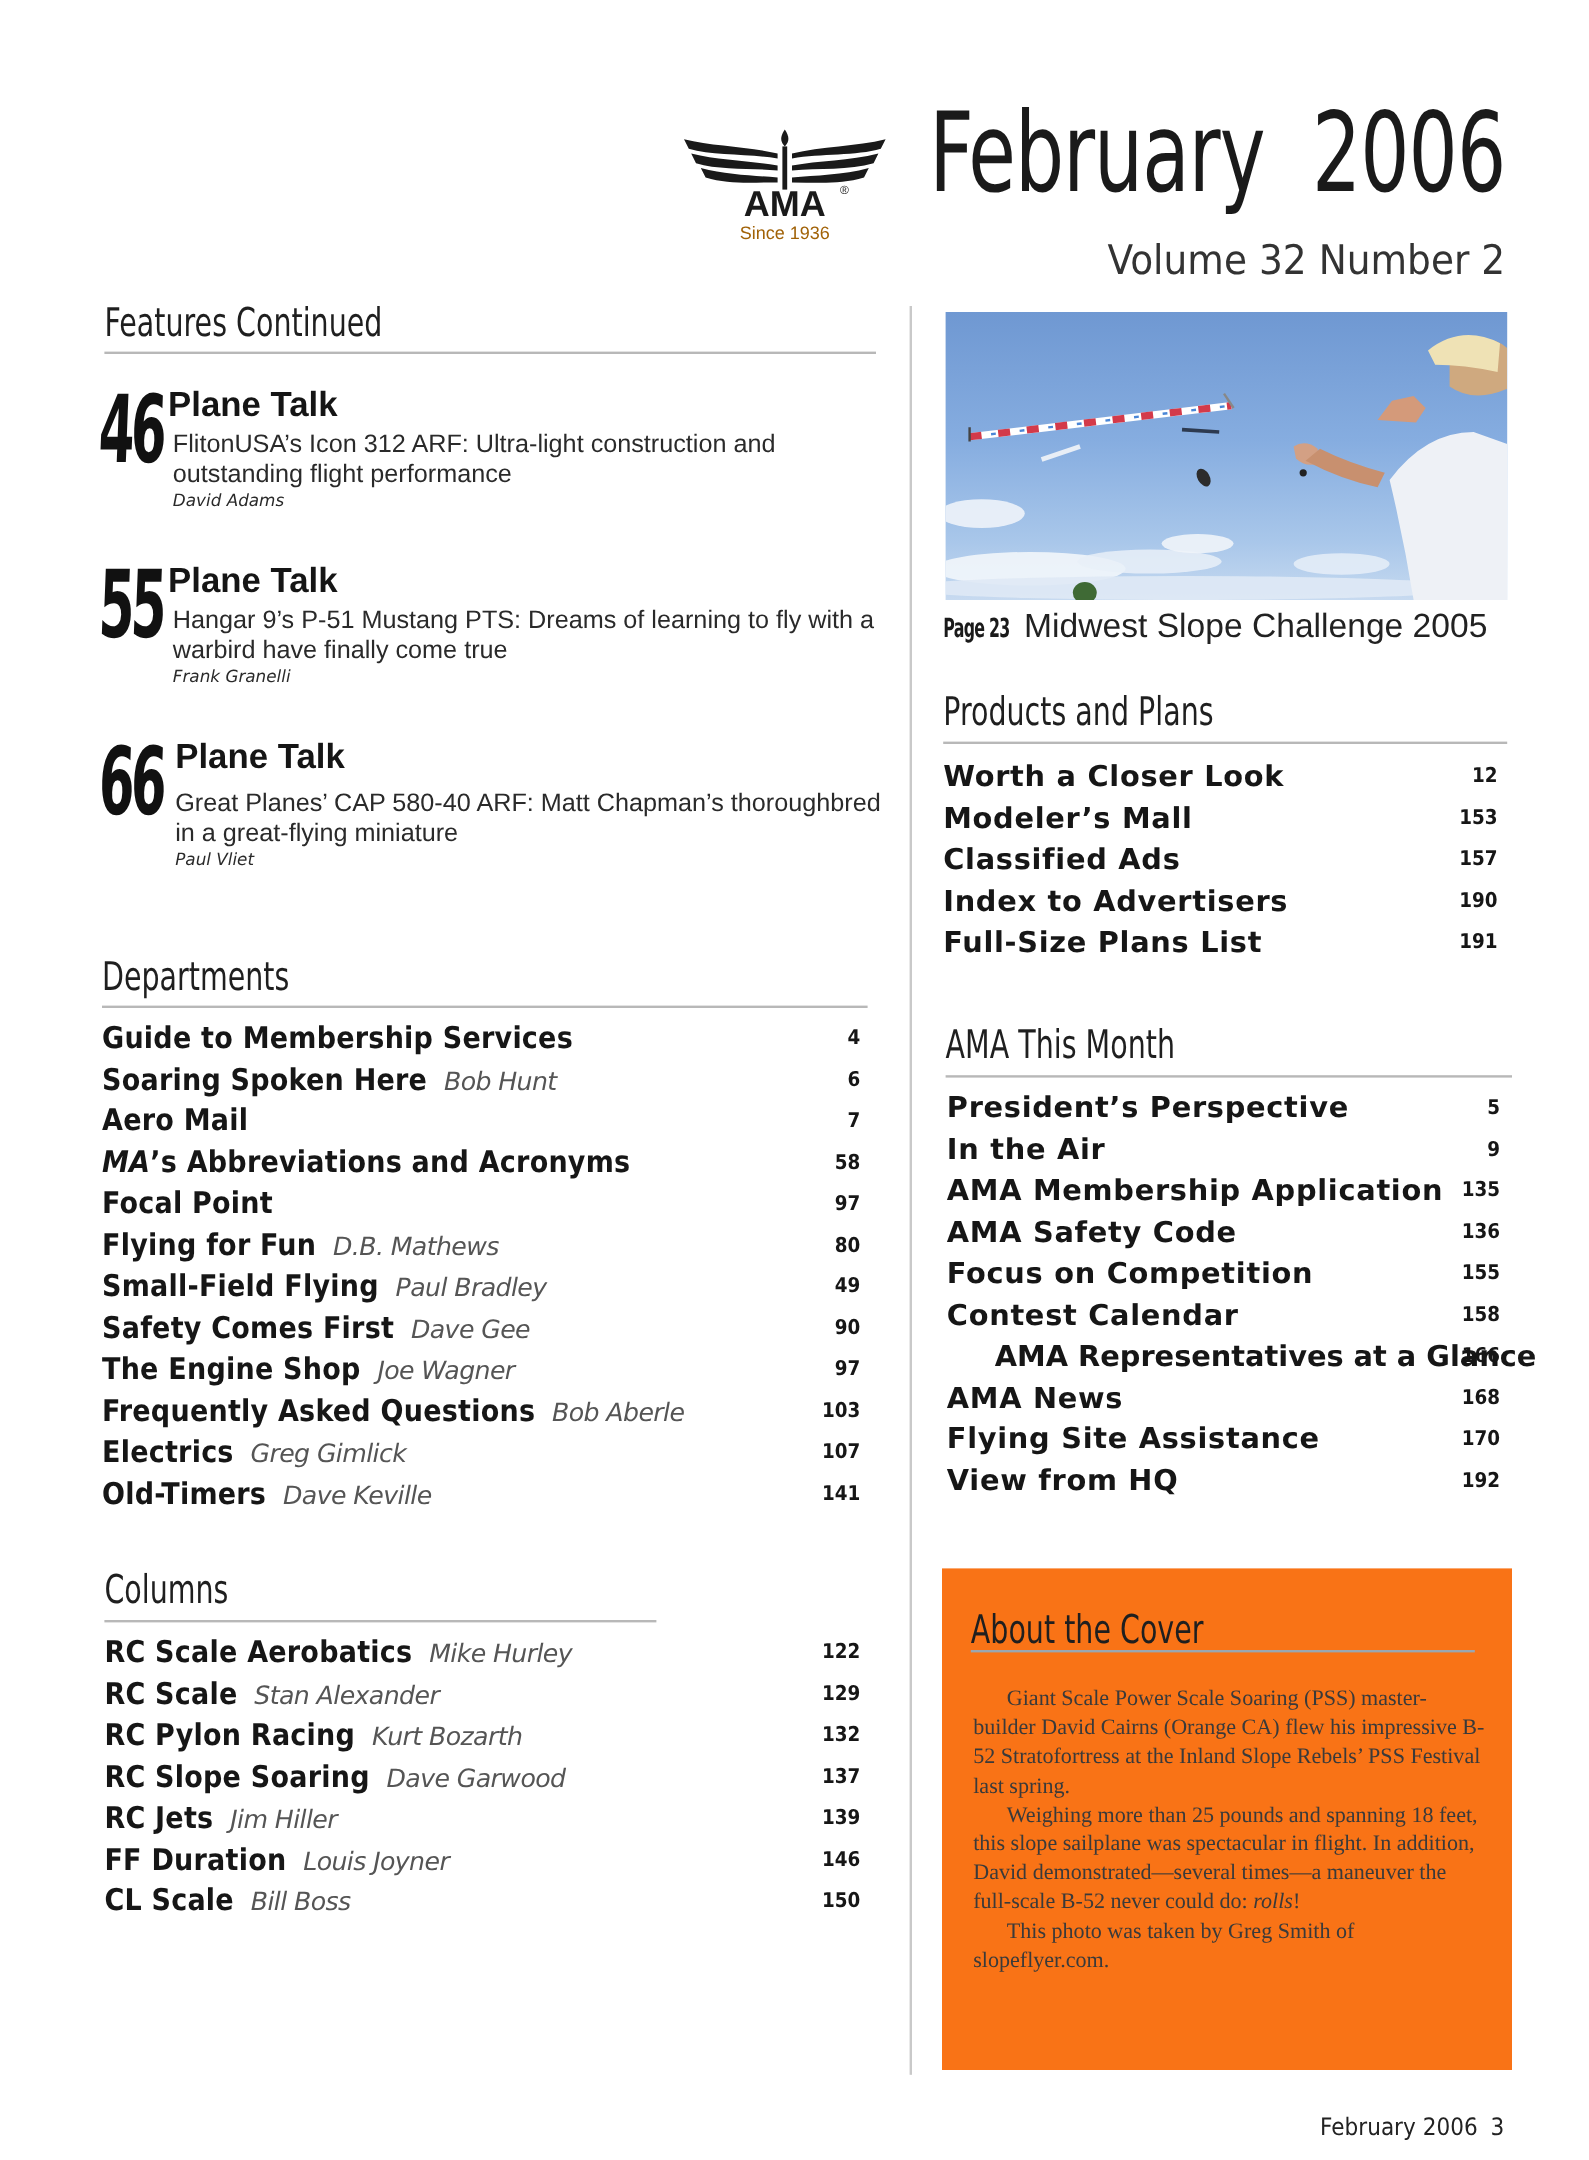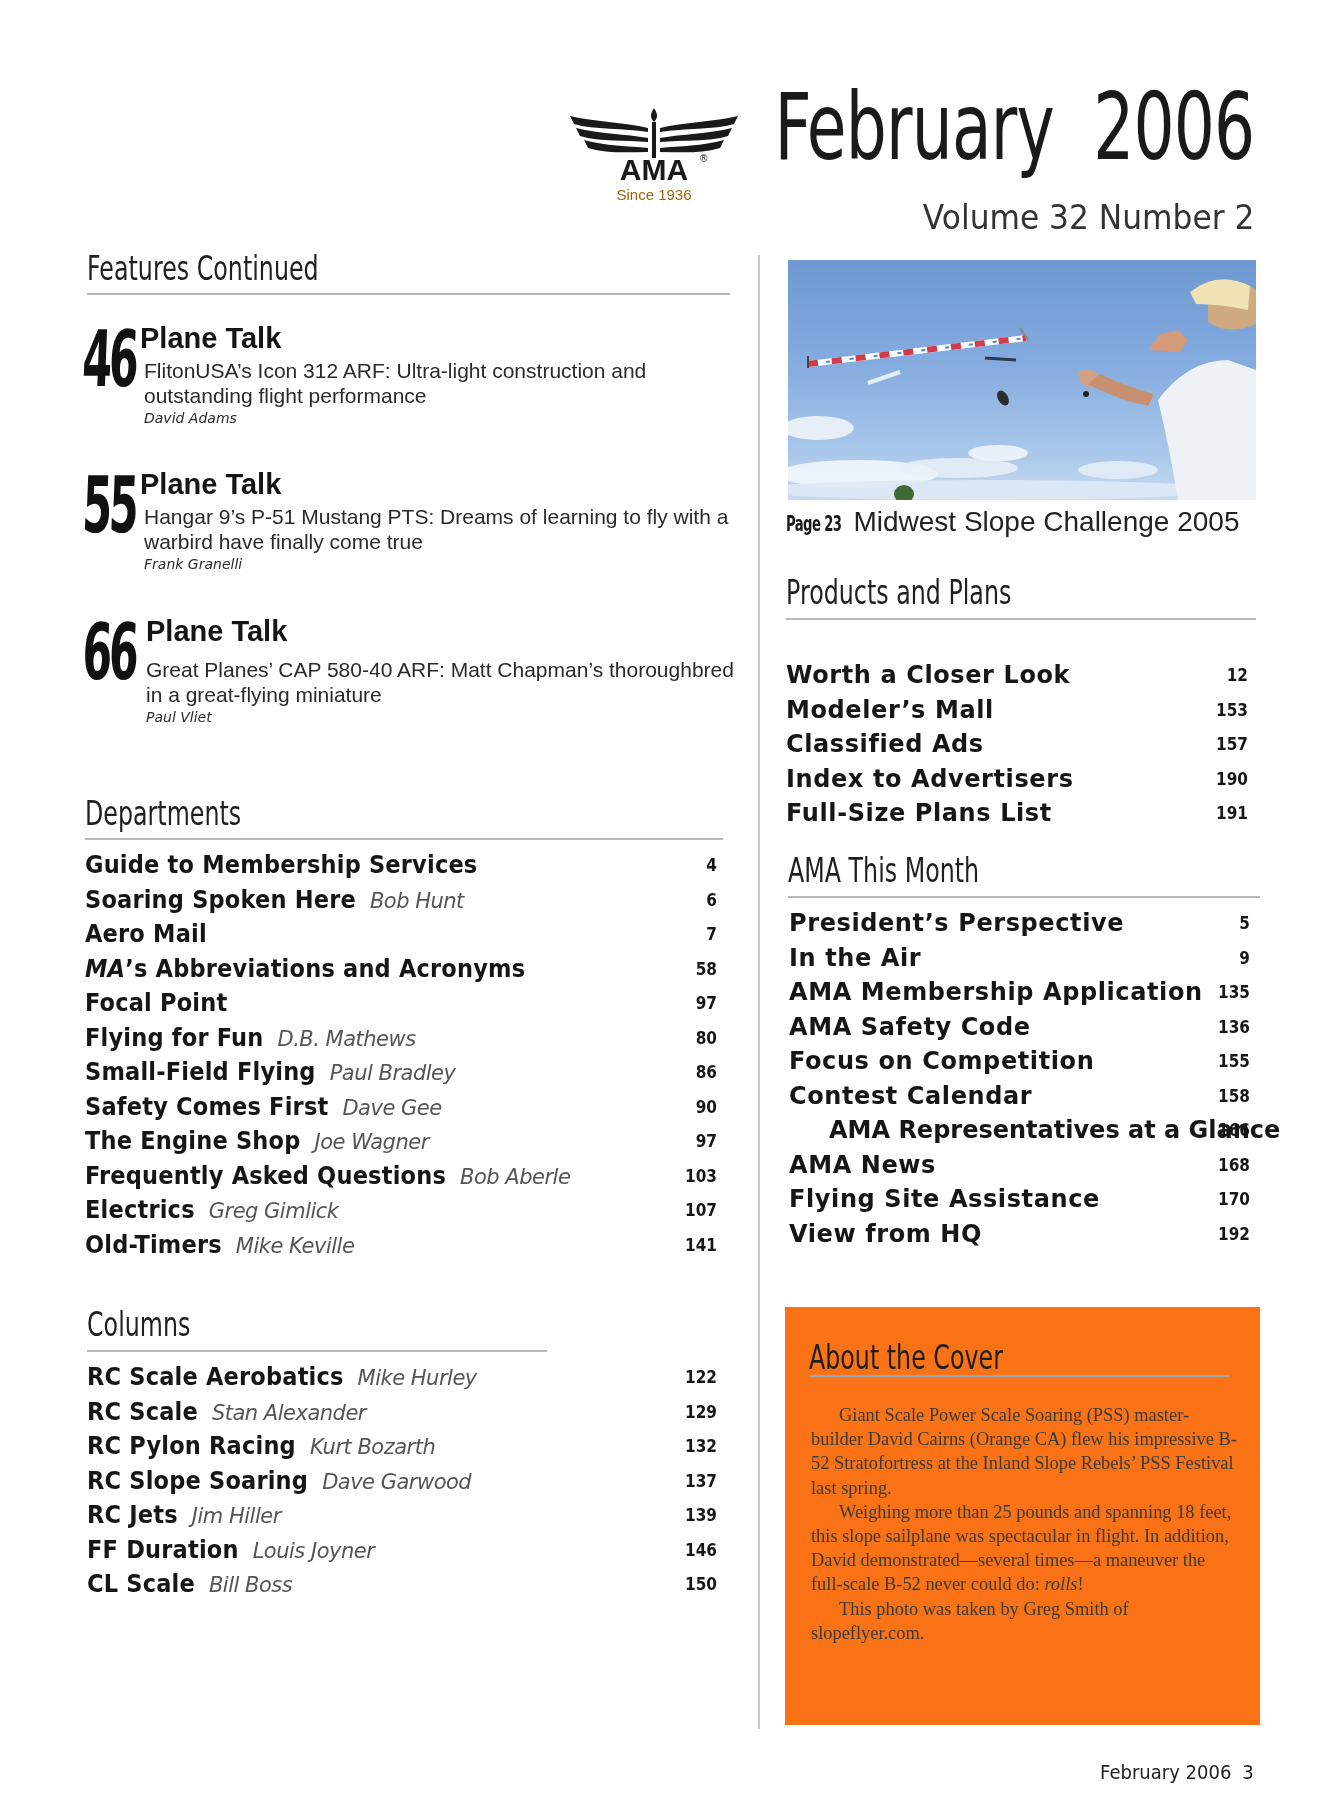--- a/index.html
+++ b/index.html
@@ -126,26 +126,26 @@
 <div class="abs sec-head" style="left:85px; top:797px;">Departments</div>
 <div class="abs rule" style="left:85px; top:838px; width:638px;"></div>
 
 <div class="toc" style="left:85px; top:848px; width:632px;">
   <div class="toc-row"><span class="toc-title">Guide to Membership Services</span><span class="toc-page">4</span></div>
   <div class="toc-row"><span class="toc-title">Soaring Spoken Here</span><span class="toc-author">Bob Hunt</span><span class="toc-page">6</span></div>
   <div class="toc-row"><span class="toc-title">Aero Mail</span><span class="toc-page">7</span></div>
   <div class="toc-row"><span class="toc-title"><i>MA</i><span>’s Abbreviations and Acronyms</span></span><span class="toc-page">58</span></div>
   <div class="toc-row"><span class="toc-title">Focal Point</span><span class="toc-page">97</span></div>
   <div class="toc-row"><span class="toc-title">Flying for Fun</span><span class="toc-author">D.B. Mathews</span><span class="toc-page">80</span></div>
-  <div class="toc-row"><span class="toc-title">Small-Field Flying</span><span class="toc-author">Paul Bradley</span><span class="toc-page">86</span></div>
+  <div class="toc-row"><span class="toc-title">Small-Field Flying</span><span class="toc-author">Paul Bradley</span><span class="toc-page">49</span></div>
   <div class="toc-row"><span class="toc-title">Safety Comes First</span><span class="toc-author">Dave Gee</span><span class="toc-page">90</span></div>
   <div class="toc-row"><span class="toc-title">The Engine Shop</span><span class="toc-author">Joe Wagner</span><span class="toc-page">97</span></div>
   <div class="toc-row"><span class="toc-title">Frequently Asked Questions</span><span class="toc-author">Bob Aberle</span><span class="toc-page">103</span></div>
   <div class="toc-row"><span class="toc-title">Electrics</span><span class="toc-author">Greg Gimlick</span><span class="toc-page">107</span></div>
-  <div class="toc-row"><span class="toc-title">Old-Timers</span><span class="toc-author">Mike Keville</span><span class="toc-page">141</span></div>
+  <div class="toc-row"><span class="toc-title">Old-Timers</span><span class="toc-author">Dave Keville</span><span class="toc-page">141</span></div>
 </div>
 
 <div class="abs sec-head" style="left:87px; top:1308px;">Columns</div>
 <div class="abs rule" style="left:87px; top:1350px; width:460px;"></div>
 
 <div class="toc" style="left:87px; top:1360px; width:630px;">
   <div class="toc-row"><span class="toc-title">RC Scale Aerobatics</span><span class="toc-author">Mike Hurley</span><span class="toc-page">122</span></div>
   <div class="toc-row"><span class="toc-title">RC Scale</span><span class="toc-author">Stan Alexander</span><span class="toc-page">129</span></div>
   <div class="toc-row"><span class="toc-title">RC Pylon Racing</span><span class="toc-author">Kurt Bozarth</span><span class="toc-page">132</span></div>
   <div class="toc-row"><span class="toc-title">RC Slope Soaring</span><span class="toc-author">Dave Garwood</span><span class="toc-page">137</span></div>
@@ -188,21 +188,21 @@
   </svg>
 </div>
 <div class="abs caption">
   <span class="caption-page">Page 23</span>
   <span class="caption-text">Midwest Slope Challenge 2005</span>
 </div>
 
 <div class="abs sec-head" style="left:786px; top:576px;">Products and Plans</div>
 <div class="abs rule" style="left:786px; top:618px; width:470px;"></div>
 
-<div class="toc" style="left:786px; top:630px; width:462px;margin-top:28px;">
+<div class="toc" style="left:786px; top:630px; width:462px;">
   <div class="toc-row"><span class="right-title">Worth a Closer Look</span><span class="toc-page">12</span></div>
   <div class="toc-row"><span class="right-title">Modeler’s Mall</span><span class="toc-page">153</span></div>
   <div class="toc-row"><span class="right-title">Classified Ads</span><span class="toc-page">157</span></div>
   <div class="toc-row"><span class="right-title">Index to Advertisers</span><span class="toc-page">190</span></div>
   <div class="toc-row"><span class="right-title">Full-Size Plans List</span><span class="toc-page">191</span></div>
 </div>
 
 <div class="abs sec-head" style="left:788px; top:854px;">AMA This Month</div>
 <div class="abs rule" style="left:788px; top:896px; width:472px;"></div>
 

